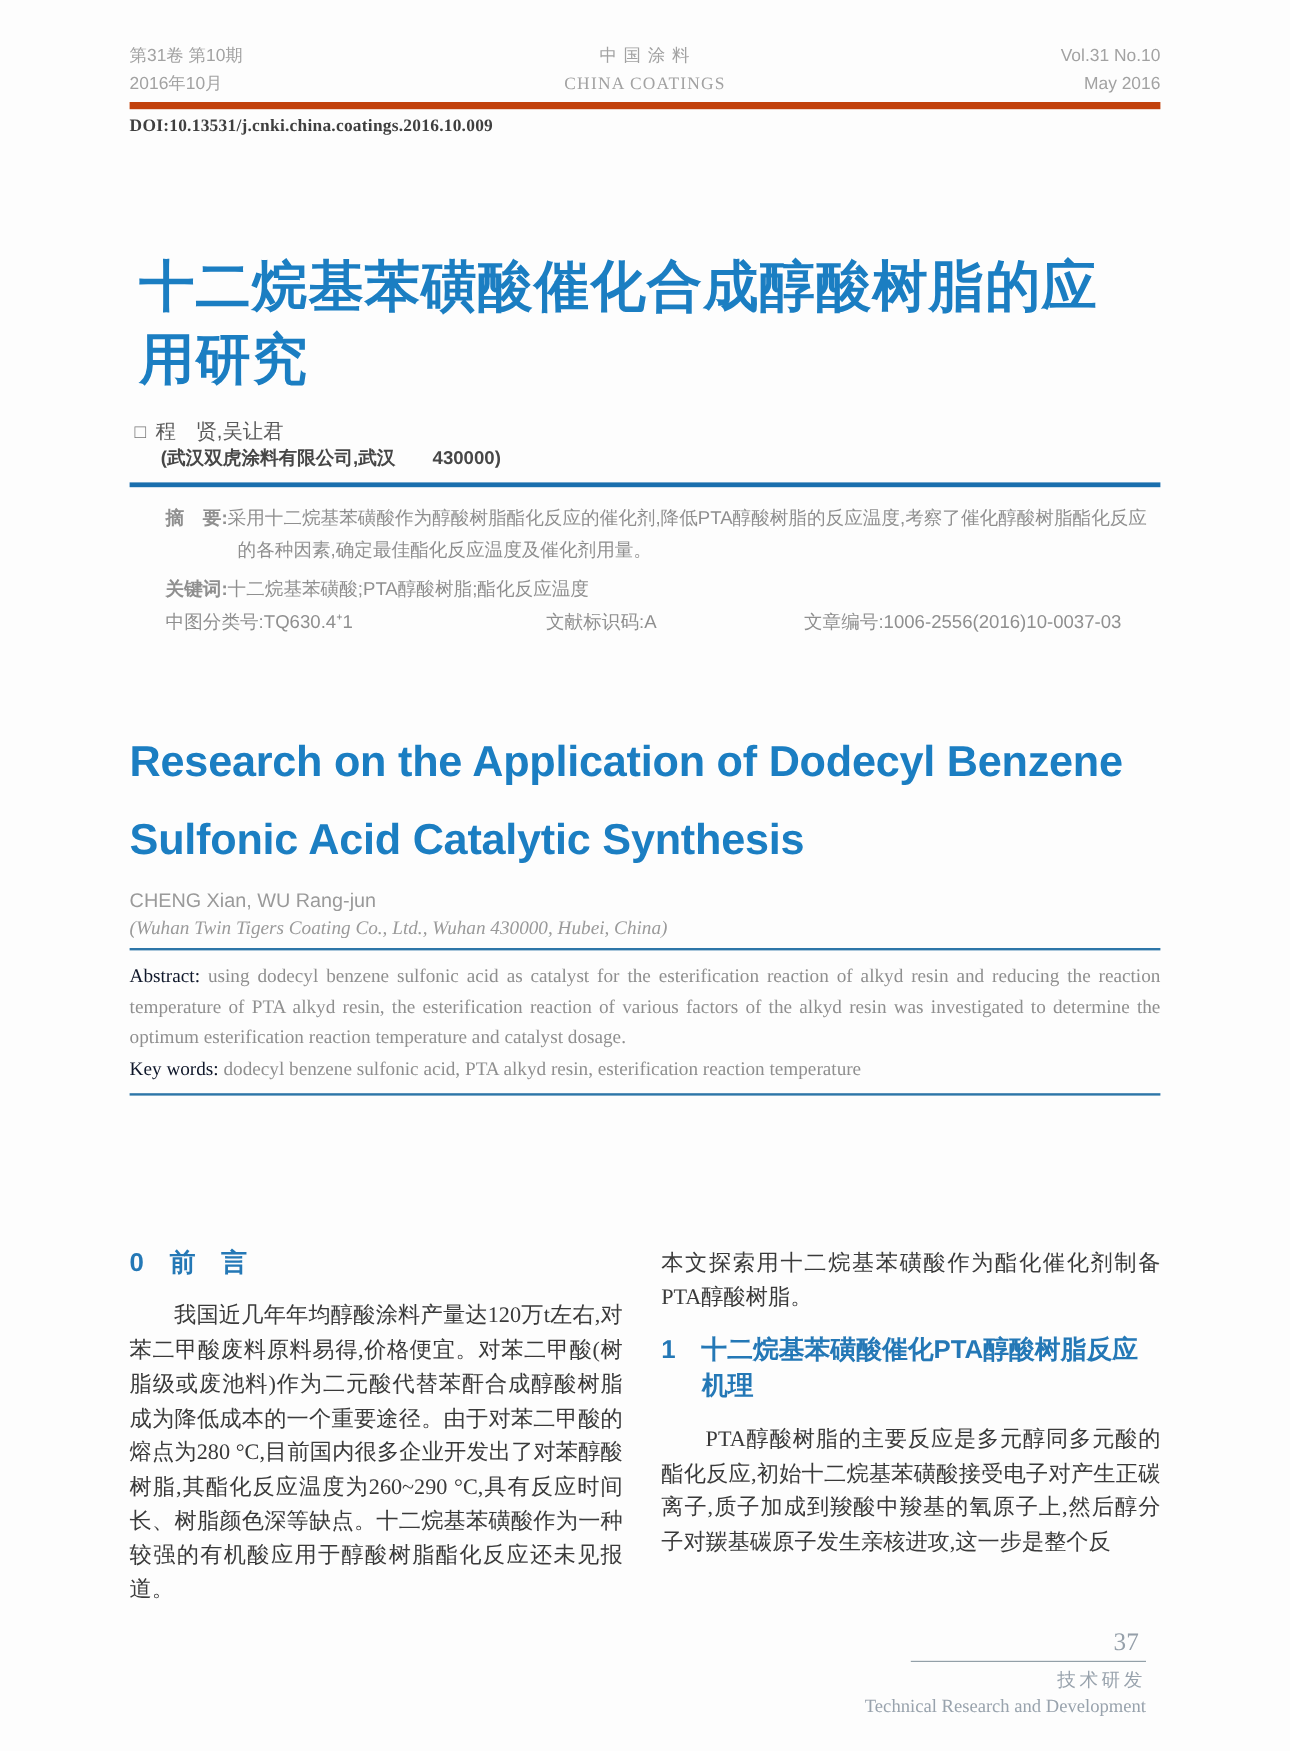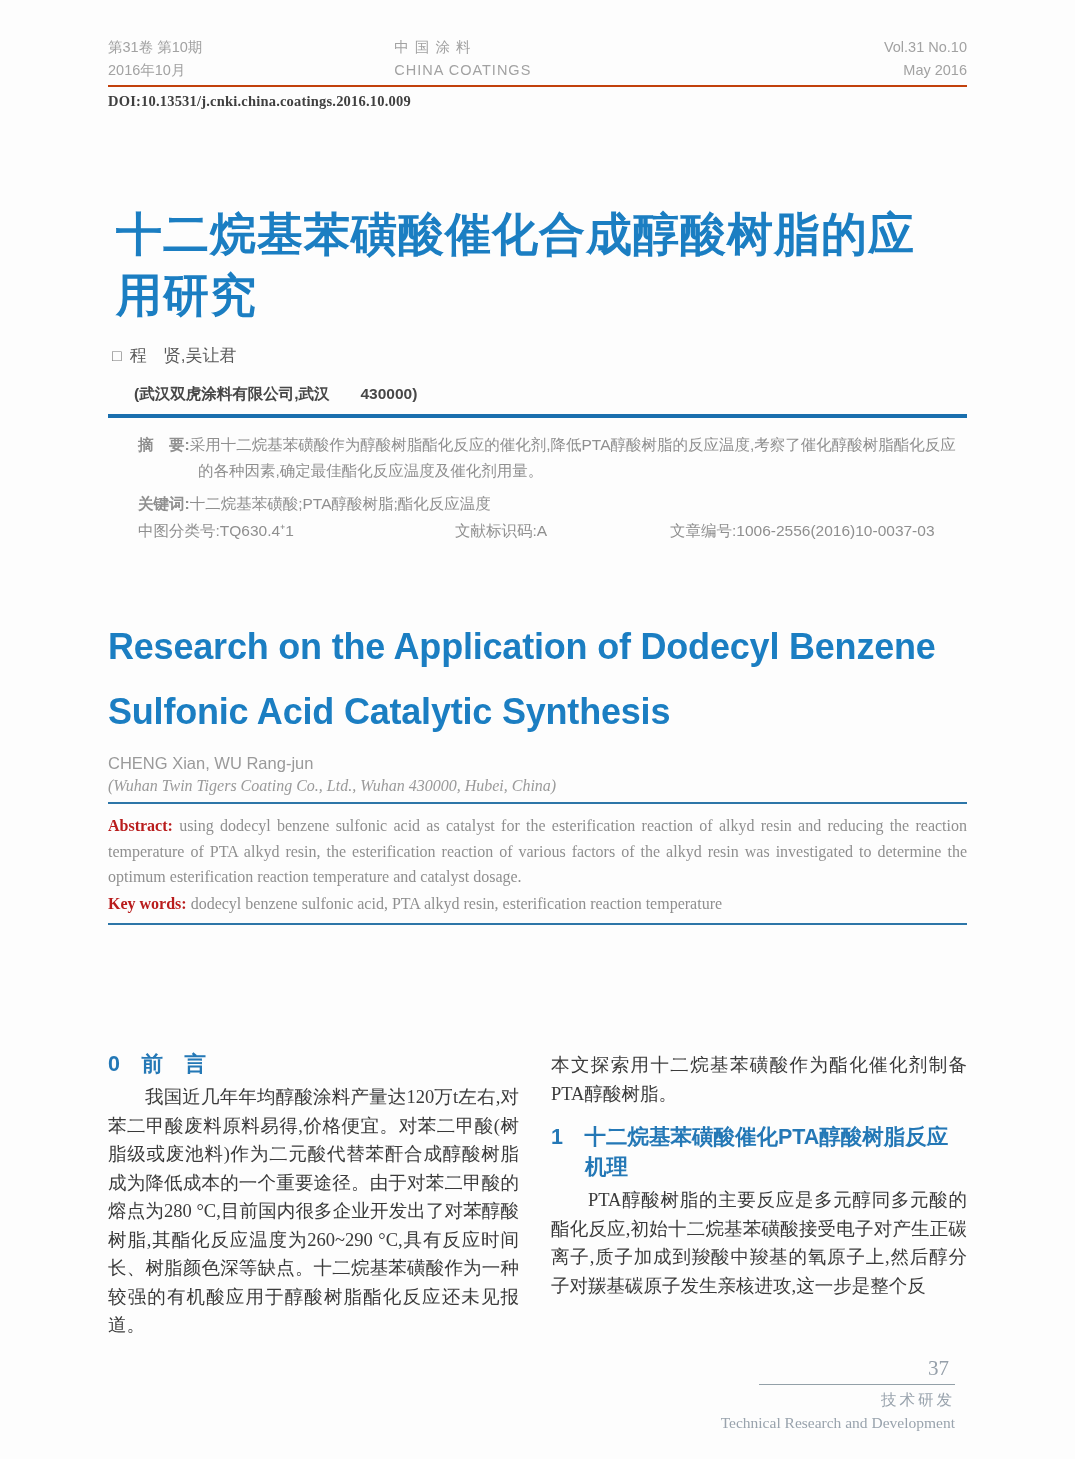--- a/index.html
+++ b/index.html
@@ -10,44 +10,44 @@
     background: #fdfdfd;
     font-family: "Liberation Sans", sans-serif;
     overflow: hidden;
   }
   .page { padding: 36px 108px 0 108px; }
 
   
   .jheader {
     display: flex; justify-content: space-between; align-items: flex-end;
     font-size: 14.5px; line-height: 23px; color: #a2a2a2;
-    border-bottom: 2px solid #c2410c; padding-bottom: 3px;
+    border-bottom: 6px solid #c2410c; padding-bottom: 3px;
   }
   .jheader .hcol { flex: 1; }
-  .jheader .hcenter { letter-spacing: 1px; }
+  .jheader .hcenter { text-align: center; letter-spacing: 1px; font-family: Liberation Serif, serif; }
   .jheader .hright { text-align: right; }
   .doi {
     font-family: "Liberation Serif", serif; font-weight: bold;
     font-size: 14.5px; color: #3f3f3f; margin-top: 6px; letter-spacing: 0.2px;
   }
 
   
   .title-cn {
     margin-top: 94px; margin-left: 8px;
     width: 820px;
     font-size: 46px; font-weight: bold; line-height: 61px;
     letter-spacing: 1px; color: #1b7ec2;
   }
   .authors-cn {
     margin-top: 18px; margin-left: 4px;
     font-size: 17px; color: #5a5a5a;
   }
   .authors-cn .marker { color: #777; margin-right: 8px; font-size: 16px; }
   .affiliation-cn {
-    margin-top: 17px; margin-left: 26px;
+    margin-top: 1px; margin-left: 26px;
     font-size: 15.5px; font-weight: bold; color: #474747;
   }
   .rule-thick { margin-top: 9px; height: 4px; background: #1a6fae; }
 
   
   .abstract-block {
     padding: 14px 0 0 30px;
     font-size: 15.5px; line-height: 26px; color: #8f8f8f;
   }
   .hang { padding-left: 60px; text-indent: -60px; }
@@ -73,33 +73,33 @@
   }
   .rule-thin { margin-top: 7px; height: 2px; background: #2d76a8; }
 
   
   .abstract-en {
     margin-top: 9px;
     font-family: "Liberation Serif", serif;
     font-size: 16px; line-height: 25.5px; color: #8f8f8f;
     text-align: justify;
   }
-  .abstract-en .en-label { font-weight: bold; color: #b91c1c; }
+  .abstract-en .en-label { font-weight: normal; color: #0f172a; }
   .kw-en { margin-top: 1px; }
 
   
   .body-columns { display: flex; gap: 32px; margin-top: 124px; }
   .colL { width: 411px; }
   .colR { flex: 1; }
   .sec-heading {
     font-size: 21.5px; font-weight: bold; color: #2478b6; line-height: 30px;
   }
   .sec-heading.hangnum { padding-left: 34px; text-indent: -34px; }
   .bodyp {
-    margin-top: 4px;
+    margin-top: 16px;
     font-family: "Liberation Serif", serif;
     font-size: 18.5px; line-height: 28.5px; color: #3a3a3a;
     text-align: justify;
   }
   .indent { text-indent: 2em; }
   .colR .sec-heading { margin-top: 14px; }
 
   
   .footnote-block { margin-top: 10px; font-size: 15px; line-height: 22px; color: #8a8a8a; }
   .footnote-rule { width: 172px; border-top: 1px solid #9a9a9a; margin-bottom: 7px; }

